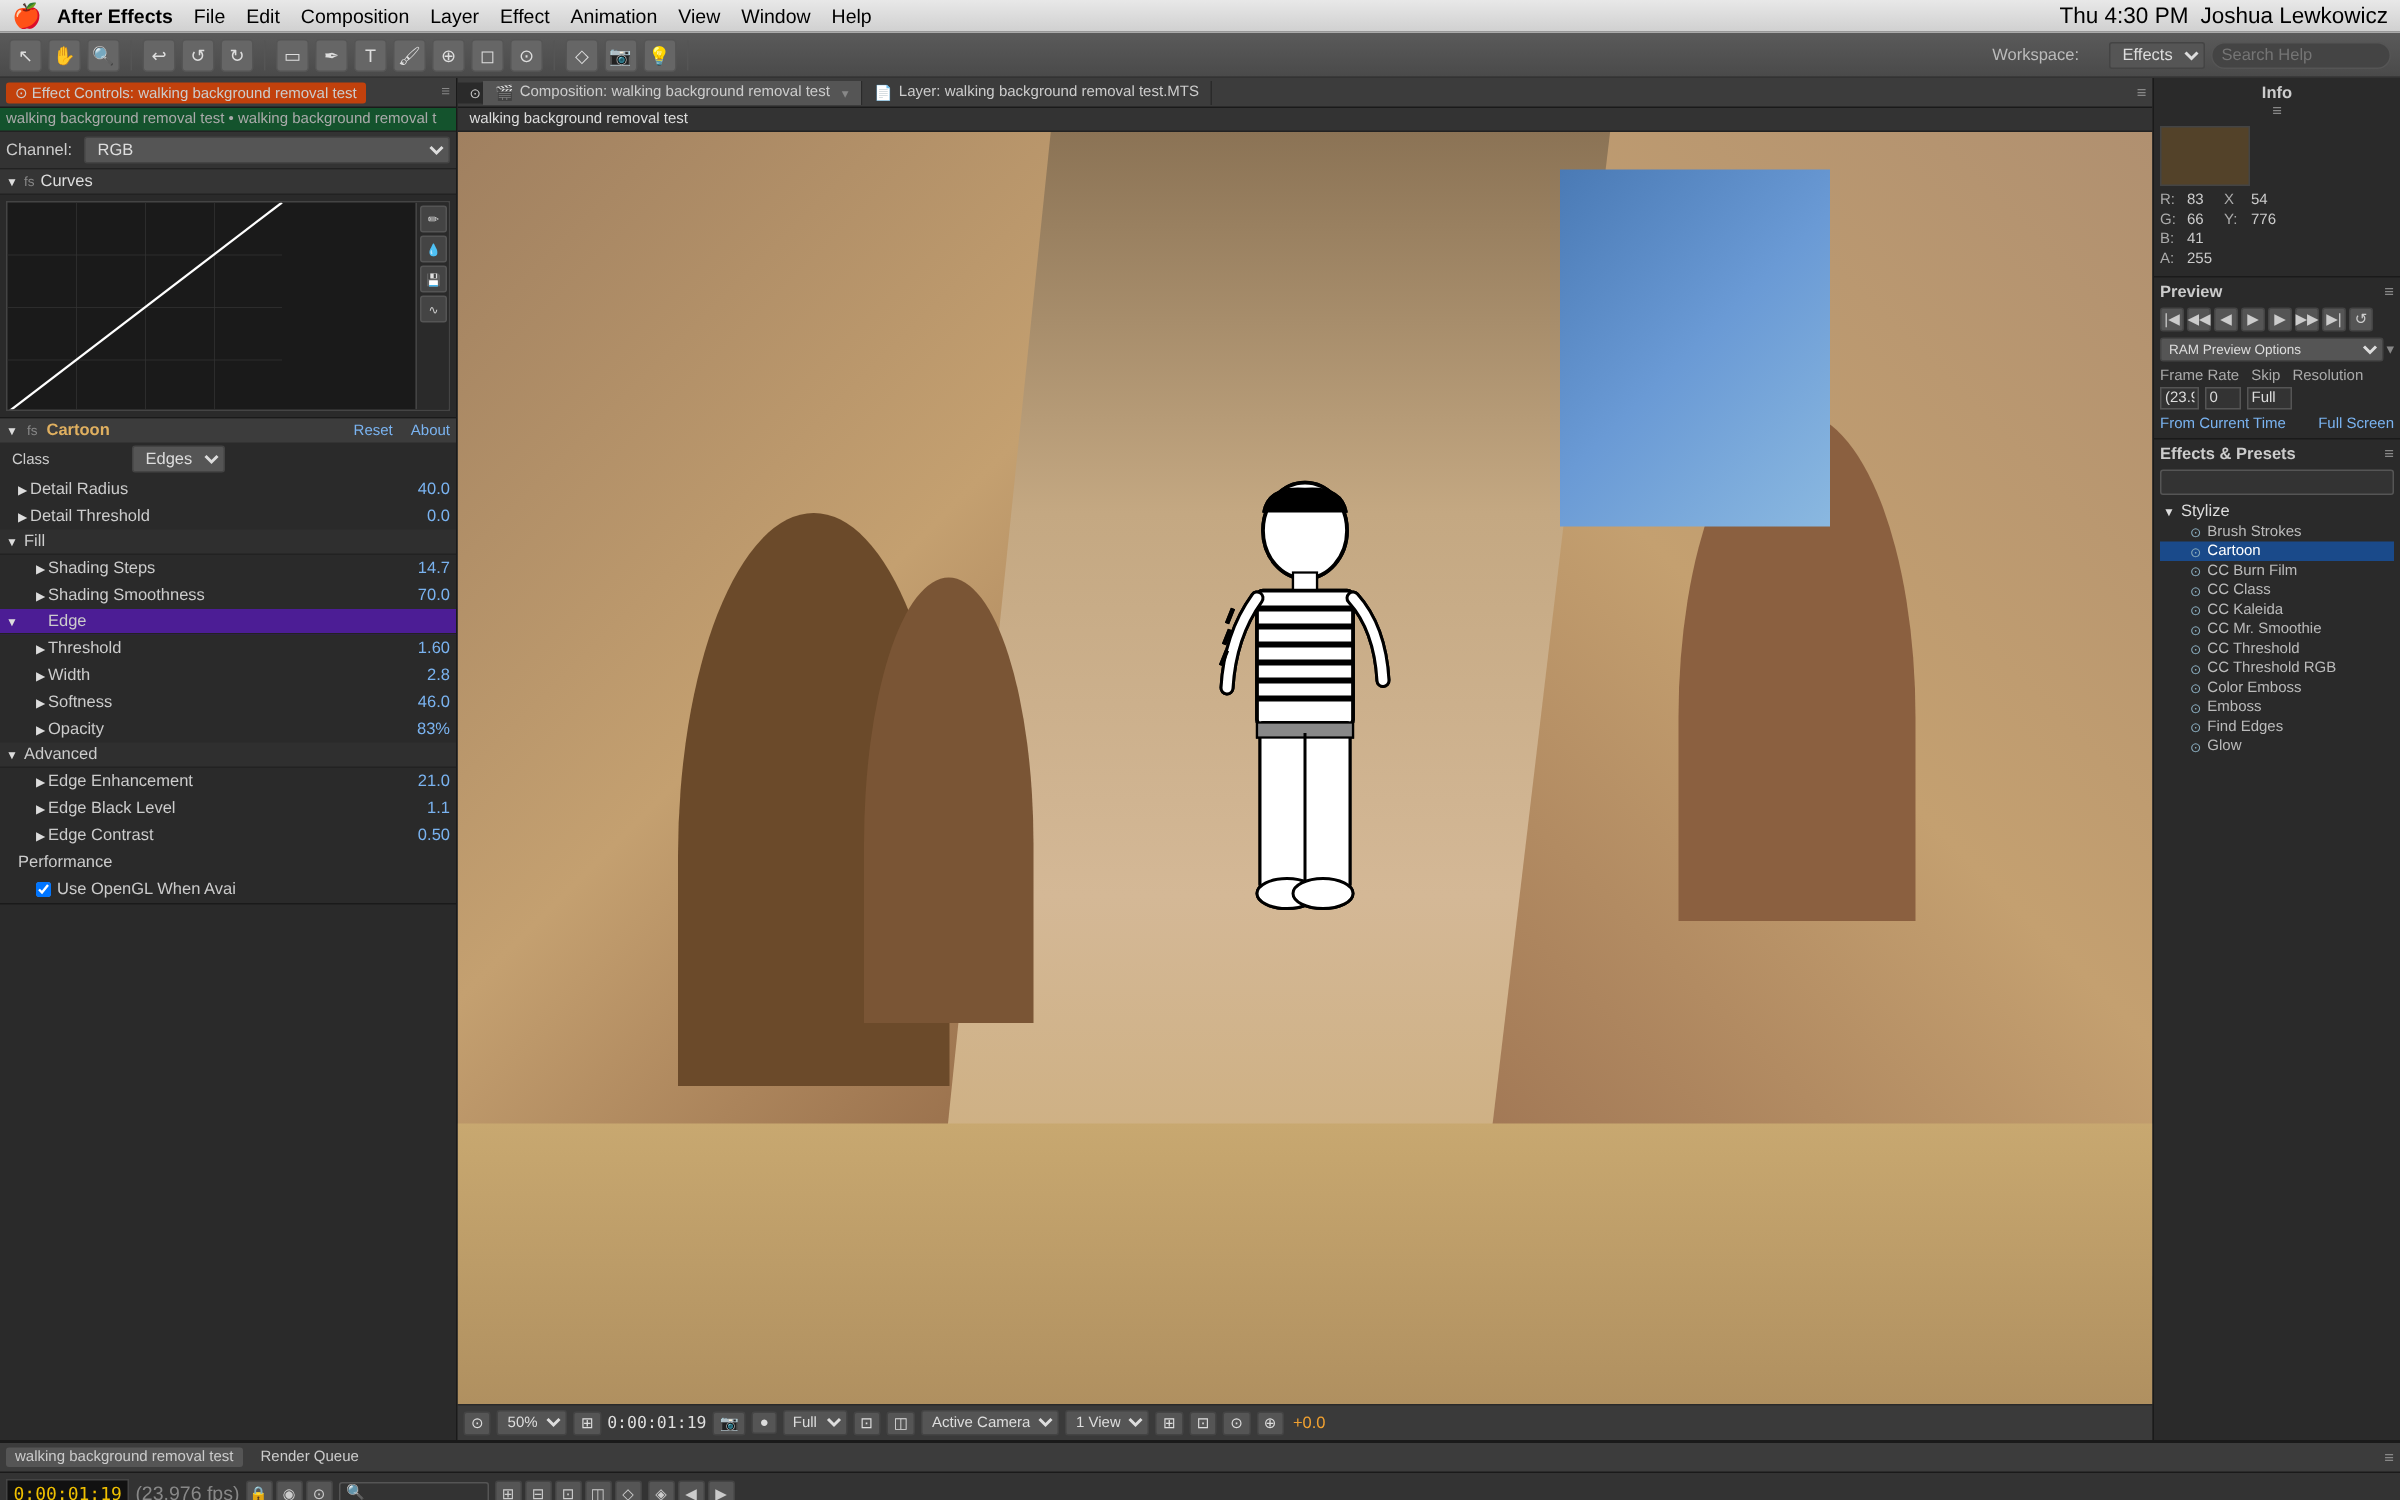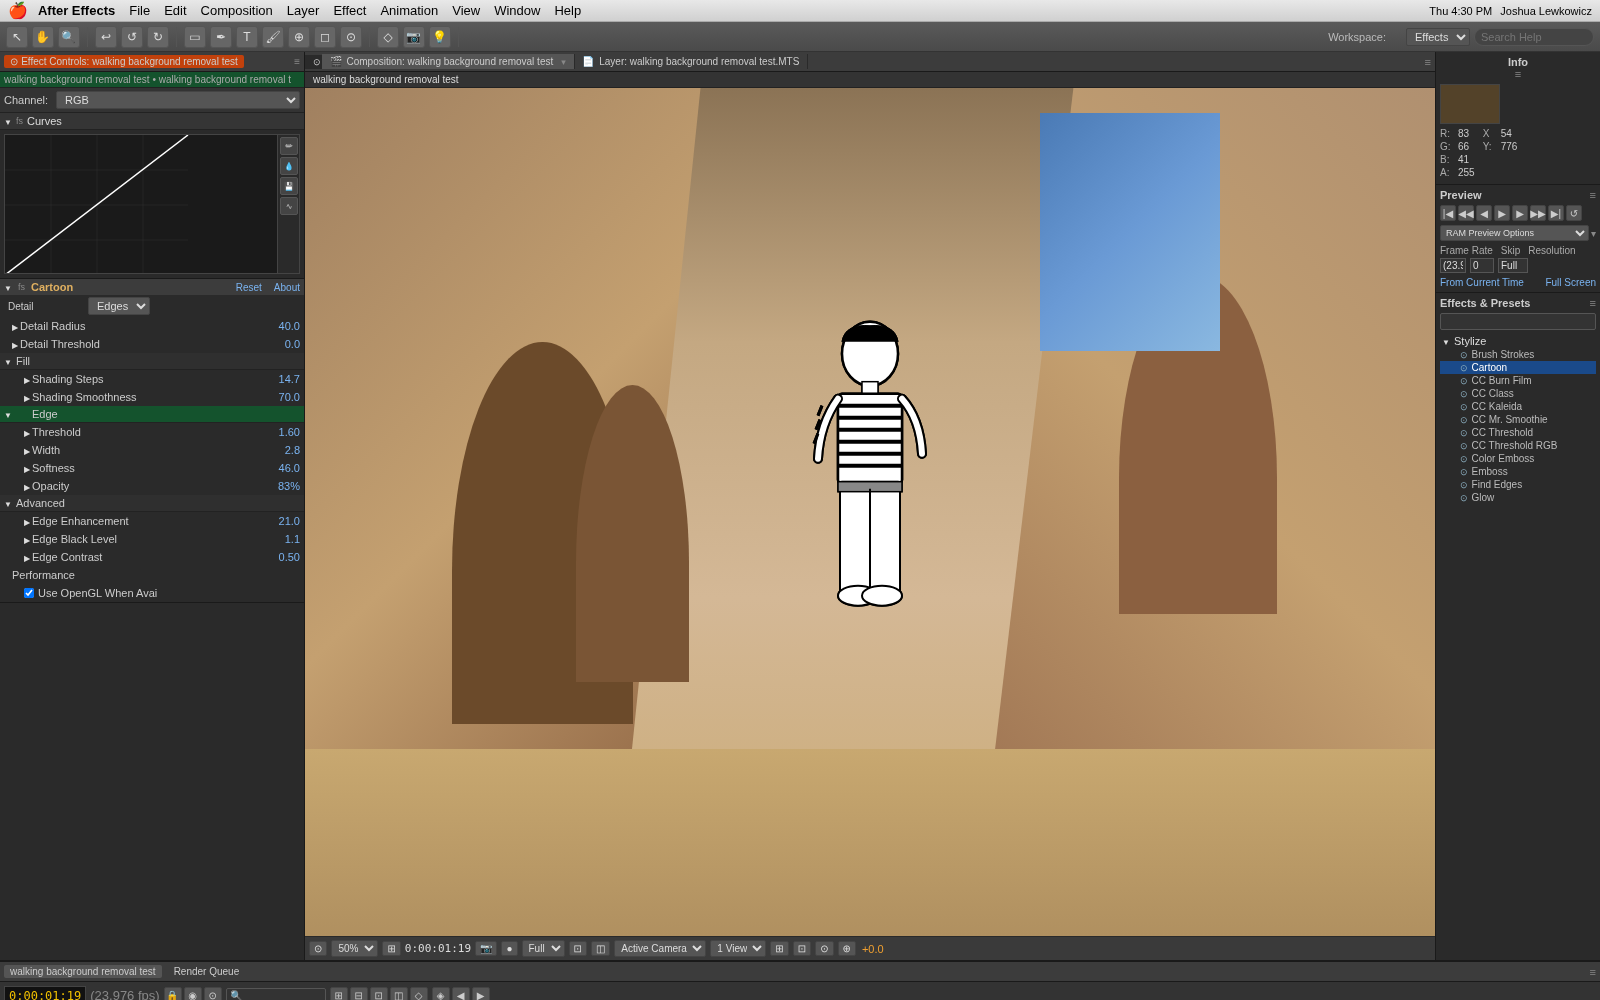--- a/index.html
+++ b/index.html
@@ -4,21 +4,21 @@
   <style>
     * { box-sizing: border-box; margin: 0; padding: 0; }
     body { font-family: -apple-system, 'Helvetica Neue', Arial, sans-serif; font-size: 11px; background: #3a3a3a; color: #ddd; overflow: hidden; width: 1600px; height: 1000px; }
 
     
     #menubar { background: linear-gradient(to bottom, #e8e8e8, #d0d0d0); height: 22px; display: flex; align-items: center; padding: 0 8px; color: #000; font-size: 13px; border-bottom: 1px solid #aaa; }
     #menubar .apple { font-size: 16px; margin-right: 10px; }
     #menubar .app-name { font-weight: bold; margin-right: 14px; }
     #menubar .menu-item { margin-right: 14px; cursor: pointer; }
     #menubar .spacer { flex: 1; }
-    #menubar .right-items { display: flex; align-items: center; gap: 8px; font-size: 11px; }
+    #menubar .right-items { display: flex; align-items: center; gap: 8px; font-size: 15px; }
 
     
     #toolbar { background: linear-gradient(to bottom, #5a5a5a, #4a4a4a); height: 30px; display: flex; align-items: center; padding: 0 6px; border-bottom: 1px solid #333; gap: 4px; }
     #toolbar .tool-btn { background: #666; border: 1px solid #555; border-radius: 3px; width: 22px; height: 22px; display: flex; align-items: center; justify-content: center; cursor: pointer; color: #ddd; font-size: 12px; }
     #toolbar .separator { width: 1px; height: 20px; background: #555; margin: 0 3px; }
     #toolbar .workspace-label { color: #bbb; font-size: 11px; margin-left: auto; margin-right: 16px; }
     #toolbar .workspace-select { background: #555; border: 1px solid #444; color: #ddd; font-size: 11px; padding: 1px 4px; border-radius: 2px; }
     #toolbar .search-box { background: #444; border: 1px solid #555; color: #ddd; font-size: 11px; padding: 2px 6px; border-radius: 10px; width: 120px; }
 
     
@@ -243,21 +243,21 @@
       <div class="effect-section">
         <div class="effect-header">
           <span class="triangle open"></span>
           <span style="font-size:9px;color:#888;">fs</span>
           <span class="effect-name">Cartoon</span>
           <span class="effect-reset">Reset</span>
           <span class="effect-about" style="margin-left:6px;">About</span>
         </div>
 
         <div class="render-row">
-          <span style="color:#ccc;width:80px;font-size:10px;">Detail</span>
+          <span style="color:#ccc;width:80px;font-size:10px;">Class</span>
           <select class="render-select">
             <option>Edges</option>
           </select>
         </div>
 
         <div class="ec-row ec-indent1">
           <span class="triangle closed"></span>
           <span class="ec-label">Detail Radius</span>
           <span class="ec-value">40.0</span>
         </div>
@@ -276,21 +276,21 @@
           <span class="triangle closed"></span>
           <span class="ec-label">Shading Steps</span>
           <span class="ec-value">14.7</span>
         </div>
         <div class="ec-row ec-indent2">
           <span class="triangle closed"></span>
           <span class="ec-label">Shading Smoothness</span>
           <span class="ec-value">70.0</span>
         </div>
 
-        <div class="ec-section-header ec-indent1" style="background:#14532d;gap:20px;">
+        <div class="ec-section-header ec-indent1" style="background:#4c1d95;gap:20px;">
           <span class="triangle open"></span>
           <span class="ec-label">Edge</span>
         </div>
         <div class="ec-row ec-indent2">
           <span class="triangle closed"></span>
           <span class="ec-label">Threshold</span>
           <span class="ec-value">1.60</span>
         </div>
         <div class="ec-row ec-indent2">
           <span class="triangle closed"></span>

